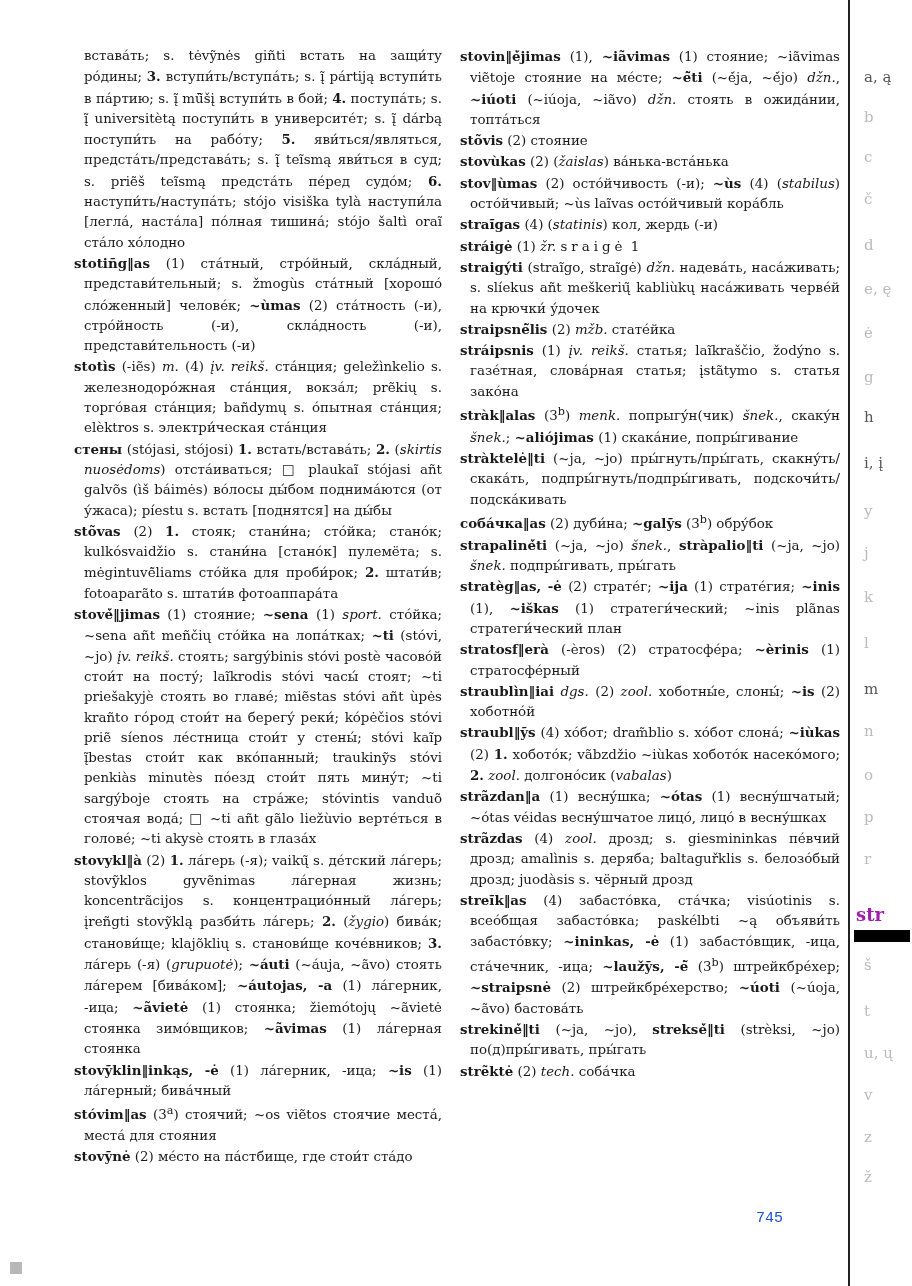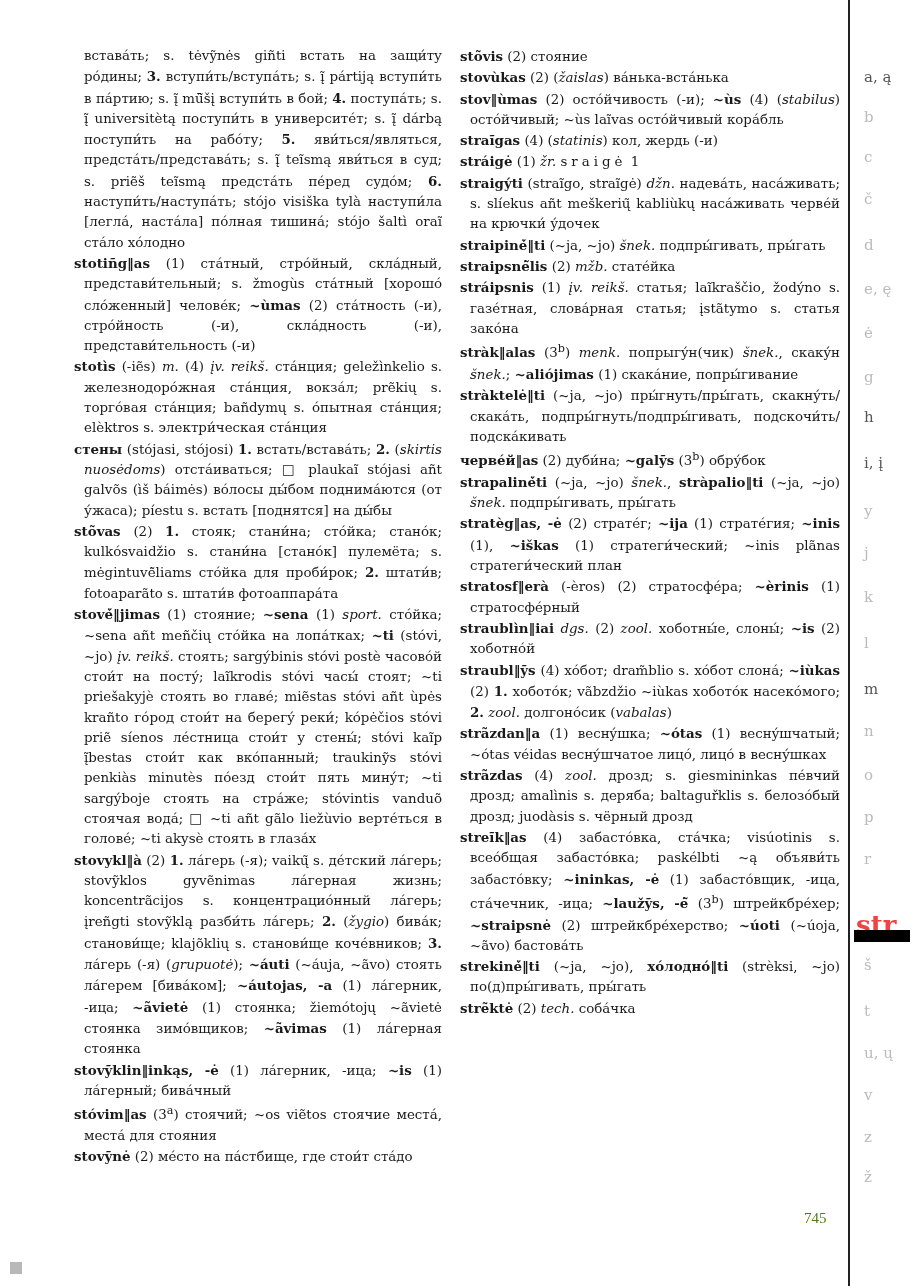--- a/index.html
+++ b/index.html
@@ -11,64 +11,64 @@
   .col-right { left:460px; width:380px; }
   .entry { margin:0; padding-left:10px; text-indent:-10px; text-align:justify; }
   .entry.cont { padding-left:10px; text-indent:0; }
   b { font-weight:bold; }
   i { font-style:italic; }
   .spaced { letter-spacing:4px; }
   .thumb-rule { position:absolute; left:848px; top:0; width:2px; height:1286px; background:#222; }
   .thumb { position:absolute; left:852px; width:58px; height:1286px; top:8px; }
   .thumb-letter { position:absolute; left:12px; font-size:15px; color:#bbbbbb; }
   .thumb-letter.dark { color:#555; }
-  .thumb-active { position:absolute; left:4px; top:896px; font-size:26px; font-weight:bold; color:#ef4444;margin-top:6px; }
+  .thumb-active { position:absolute; left:4px; top:896px; font-size:18px; font-weight:bold; color:#a21caf; }
   .thumb-bar { position:absolute; left:2px; top:922px; width:56px; height:12px; background:#000; }
-  .page-number { position:absolute; left:804px; top:1210px; font-size:15px; color:#4d7c0f;
-                 font-family:Liberation Serif, serif; }
+  .page-number { position:absolute; left:756px; top:1210px; font-size:15px; color:#1d4ed8;
+                 font-family:Liberation Mono, monospace; }
   .smudge { position:absolute; left:10px; top:1262px; width:12px; height:12px; background:#888; opacity:0.6; }
 </style>
 </head>
 <body>
 
 <div class="page">
   <div class="col col-left" id="left-col">
       <p class="entry cont">вставáть; s. tėvỹnės giñti встать на защи́ту рóдины; <b>3.</b> вступи́ть/вступáть; s. į̃ pártiją вступи́ть в пáртию; s. į̃ mū̃šį вступи́ть в бой; <b>4.</b> поступáть; s. į̃ universitètą поступи́ть в университéт; s. į̃ dárbą поступи́ть на рабóту; <b>5.</b> яви́ться/являться, предстáть/представáть; s. į̃ teĩsmą яви́ться в суд; s. priẽš teĩsmą предстáть пéред судóм; <b>6.</b> наступи́ть/наступáть; stójo visiška tylà наступи́ла [леглá, настáла] пóлная тишинá; stójo šaltì oraĩ стáло хóлодно</p>
       <p class="entry"><b>stotiñg‖as</b> (1) стáтный, стрóйный, склáдный, представи́тельный; s. žmogùs стáтный [хорошó слóженный] человéк; <b>~ùmas</b> (2) стáтность (-и), стрóйность (-и), склáдность (-и), представи́тельность (-и)</p>
       <p class="entry"><b>stotìs</b> (-iẽs) <i>m.</i> (4) <i>įv. reikš.</i> стáнция; geležìnkelio s. железнодорóжная стáнция, вокзáл; prẽkių s. торгóвая стáнция; bañdymų s. óпытная стáнция; elèktros s. электри́ческая стáнция</p>
       <p class="entry"><b>стены</b> (stójasi, stójosi) <b>1.</b> встать/вставáть; <b>2.</b> (<i>skirtis nuosėdoms</i>) отстáиваться; □ plaukaĩ stójasi añt galvõs (ìš báimės) вóлосы ды́бом поднимáются (от у́жаса); píestu s. встать [поднятся] на ды́бы</p>
       <p class="entry"><b>stõvas</b> (2) <b>1.</b> стояк; стани́на; стóйка; станóк; kulkósvaidžio s. стани́на [станóк] пулемёта; s. mėgintuvė̃liams стóйка для проби́рок; <b>2.</b> штати́в; fotoaparãto s. штати́в фотоаппарáта</p>
       <p class="entry"><b>stovė́‖jimas</b> (1) стояние; <b>~sena</b> (1) <i>sport.</i> стóйка; ~sena añt meñčių стóйка на лопáтках; <b>~ti</b> (stóvi, ~jo) <i>įv. reikš.</i> стоять; sargýbinis stóvi postè часовóй стои́т на постý; laĩkrodis stóvi часы́ стоят; ~ti priešakyjè стоять во главé; miẽstas stóvi añt ùpės krañto гóрод стои́т на берегý реки́; kópėčios stóvi priẽ síenos лéстница стои́т у стены́; stóvi kaĩp į̃bestas стои́т как вкóпанный; traukinỹs stóvi penkiàs minutès пóезд стои́т пять минýт; ~ti sargýboje стоять на стрáже; stóvintis vanduõ стоячая водá; □ ~ti añt gãlo liežùvio вертéться в головé; ~ti akysè стоять в глазáх</p>
       <p class="entry"><b>stovykl‖à</b> (2) <b>1.</b> лáгерь (-я); vaikų̃ s. дéтский лáгерь; stovỹklos gyvẽnimas лáгерная жизнь; koncentrãcijos s. концентрациóнный лáгерь; įreñgti stovỹklą разби́ть лáгерь; <b>2.</b> (<i>žygio</i>) бивáк; станови́ще; klajõklių s. станови́ще кочéвников; <b>3.</b> лáгерь (-я) (<i>grupuotė</i>); <b>~áuti</b> (~áuja, ~ãvo) стоять лáгерем [бивáком]; <b>~áutojas, -a</b> (1) лáгерник, -ица; <b>~ãvietė</b> (1) стоянка; žiemótojų ~ãvietė стоянка зимóвщиков; <b>~ãvimas</b> (1) лáгерная стоянка</p>
       <p class="entry"><b>stovỹklin‖inkąs, -ė</b> (1) лáгерник, -ица; <b>~is</b> (1) лáгерный; бивáчный</p>
       <p class="entry"><b>stóvim‖as</b> (3<sup>a</sup>) стоячий; ~os viẽtos стоячие местá, местá для стояния</p>
       <p class="entry"><b>stovỹnė</b> (2) мéсто на пáстбище, где стои́т стáдо</p>
     </div>
   <div class="col col-right" id="right-col">
+      <p class="entry"><b>stovin‖ė́jimas</b> (1), <b>~iãvimas</b> (1) стояние; ~iãvimas viẽtoje стояние на мéсте; <b>~ė̃ti</b> (~ė́ja, ~ė́jo) <i>džn.</i>, <b>~iúoti</b> (~iúoja, ~iãvo) <i>džn.</i> стоять в ожидáнии, топтáться</p>
       <p class="entry"><b>stõvis</b> (2) стояние</p>
       <p class="entry"><b>stovùkas</b> (2) (<i>žaislas</i>) вáнька-встáнька</p>
       <p class="entry"><b>stov‖ùmas</b> (2) остóйчивость (-и); <b>~ùs</b> (4) (<i>stabilus</i>) остóйчивый; ~ùs laĩvas остóйчивый корáбль</p>
       <p class="entry"><b>straĩgas</b> (4) (<i>statinis</i>) кол, жердь (-и)</p>
       <p class="entry"><b>stráigė</b> (1) <i>žr.</i> <span class="spaced">sraigė</span> 1</p>
       <p class="entry"><b>straigýti</b> (straĩgo, straĩgė) <i>džn.</i> надевáть, насáживать; s. slíekus añt meškerių̃ kabliùkų насáживать червéй на крючки́ у́дочек</p>
-      <p class="entry"><b>straipinė́‖ti</b> (~ja, ~jo) <i>šnek.</i> подпры́гивать, пры́гать</p>
       <p class="entry"><b>straipsnė̃lis</b> (2) <i>mžb.</i> статéйка</p>
       <p class="entry"><b>stráipsnis</b> (1) <i>įv. reikš.</i> статья; laĩkraščio, žodýno s. газéтная, словáрная статья; įstãtymo s. статья закóна</p>
       <p class="entry"><b>stràk‖alas</b> (3<sup>b</sup>) <i>menk.</i> попрыгýн(чик) <i>šnek.</i>, скакýн <i>šnek.</i>; <b>~aliójimas</b> (1) скакáние, попры́гивание</p>
       <p class="entry"><b>stràktelė‖ti</b> (~ja, ~jo) пры́гнуть/пры́гать, скакнýть/скакáть, подпры́гнуть/подпры́гивать, подскочи́ть/подскáкивать</p>
-      <p class="entry"><b>червéй‖as</b> (2) дуби́на; <b>~galỹs</b> (3<sup>b</sup>) обрýбок</p>
+      <p class="entry"><b>собáчка‖as</b> (2) дуби́на; <b>~galỹs</b> (3<sup>b</sup>) обрýбок</p>
       <p class="entry"><b>strapalinė́ti</b> (~ja, ~jo) <i>šnek.</i>, <b>stràpalio‖ti</b> (~ja, ~jo) <i>šnek.</i> подпры́гивать, пры́гать</p>
       <p class="entry"><b>stratèg‖as, -ė</b> (2) стратéг; <b>~ija</b> (1) стратéгия; <b>~inis</b> (1), <b>~iškas</b> (1) стратеги́ческий; ~inis plãnas стратеги́ческий план</p>
       <p class="entry"><b>stratosf‖erà</b> (-èros) (2) стратосфéра; <b>~èrinis</b> (1) стратосфéрный</p>
       <p class="entry"><b>straublìn‖iai</b> <i>dgs.</i> (2) <i>zool.</i> хоботны́е, слоны́; <b>~is</b> (2) хоботнóй</p>
       <p class="entry"><b>straubl‖ỹs</b> (4) хóбот; dram̃blio s. хóбот слонá; <b>~iùkas</b> (2) <b>1.</b> хоботóк; vãbzdžio ~iùkas хоботóк насекóмого; <b>2.</b> <i>zool.</i> долгонóсик (<i>vabalas</i>)</p>
       <p class="entry"><b>strãzdan‖a</b> (1) веснýшка; <b>~ótas</b> (1) веснýшчатый; ~ótas véidas веснýшчатое лицó, лицó в веснýшках</p>
       <p class="entry"><b>strãzdas</b> (4) <i>zool.</i> дрозд; s. giesmininkas пéвчий дрозд; amalìnis s. деряба; baltaguřklis s. белозóбый дрозд; juodàsis s. чёрный дрозд</p>
       <p class="entry"><b>streĩk‖as</b> (4) забастóвка, стáчка; visúotinis s. всеóбщая забастóвка; paskélbti ~ą объяви́ть забастóвку; <b>~ininkas, -ė</b> (1) забастóвщик, -ица, стáчечник, -ица; <b>~laužỹs, -ė̃</b> (3<sup>b</sup>) штрейкбрéхер; <b>~straipsnė</b> (2) штрейкбрéхерство; <b>~úoti</b> (~úoja, ~ãvo) бастовáть</p>
-      <p class="entry"><b>strekinė́‖ti</b> (~ja, ~jo), <b>хóлодно́‖ti</b> (strèksi, ~jo) по(д)пры́гивать, пры́гать</p>
+      <p class="entry"><b>strekinė́‖ti</b> (~ja, ~jo), <b>streksė́‖ti</b> (strèksi, ~jo) по(д)пры́гивать, пры́гать</p>
       <p class="entry"><b>strẽktė</b> (2) <i>tech.</i> собáчка</p>
     </div>
 
   <div class="thumb-rule"></div>
   <div class="thumb" id="thumb">
       <span class="thumb-letter dark" style="top: 60px;">a, ą</span>
       <span class="thumb-letter" style="top: 100px;">b</span>
       <span class="thumb-letter" style="top: 140px;">c</span>
       <span class="thumb-letter" style="top: 182px;">č</span>
       <span class="thumb-letter" style="top: 228px;">d</span>

